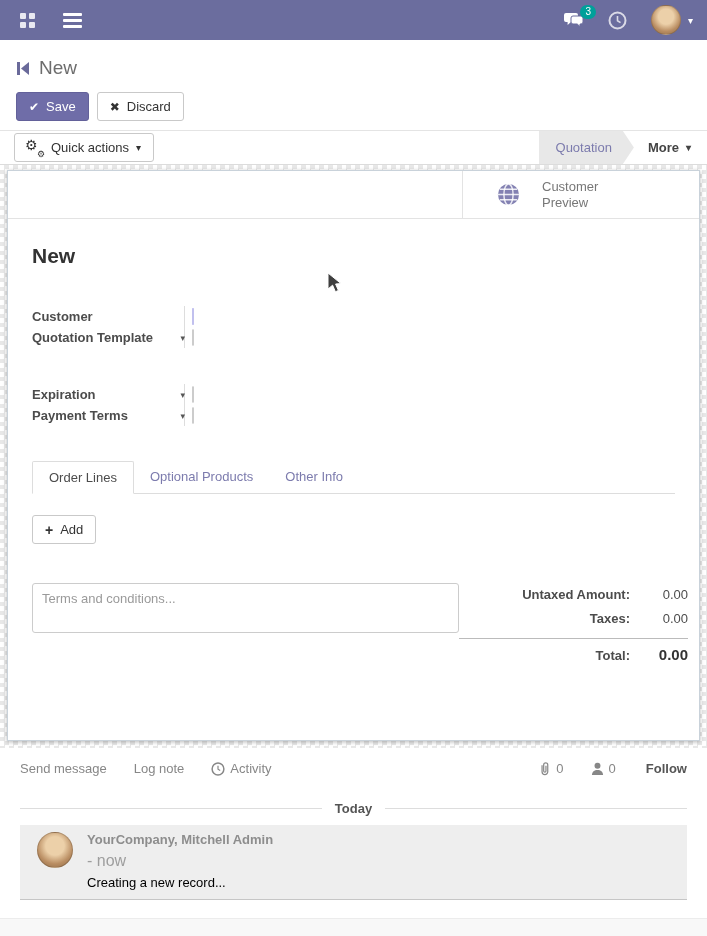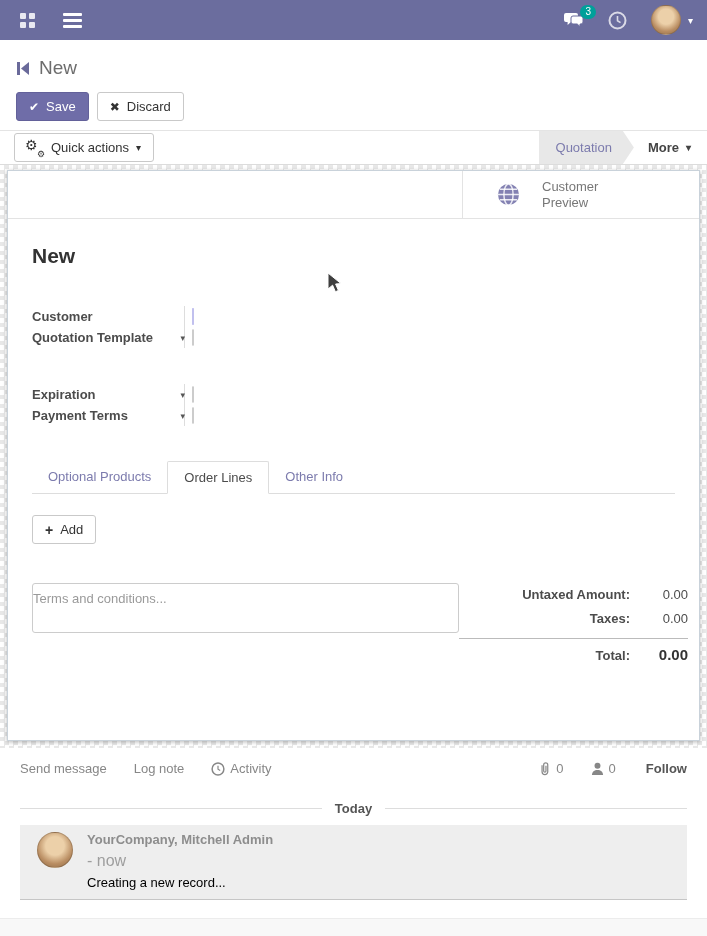--- a/index.html
+++ b/index.html
@@ -62,21 +62,21 @@
   .input.select { background:#fff; border:1px solid #ccc; cursor:pointer; }
   .input .dd-caret { position:absolute; right:8px; top:50%; transform:translateY(-50%); font-size:9px; color:#555; }
   
   .tabs { margin-top:35px; border-bottom:1px solid #ddd; display:flex; }
   .tab { padding:8px 16px; cursor:pointer; }
   .tab.active { background:#fff; border:1px solid #ddd; border-bottom:1px solid #fff; margin-bottom:-1px; border-radius:2px 2px 0 0; color:#4c4c4c; }
   .tab.link { color:#7c7bad; }
   .btn-add { margin-top:21px; }
   .btn-add b { font-size:14px; }
   .bottom-row { margin-top:39px; display:flex; justify-content:space-between; align-items:flex-start; }
-  textarea.terms { width:435px; height:50px; border:1px solid #ccc; border-radius:3px; padding:7px 0; font:inherit; color:#4c4c4c; resize:none; }
+  textarea.terms { width:435px; height:50px; border:1px solid #ccc; border-radius:3px; padding:7px 9px; font:inherit; color:#4c4c4c; resize:none; }
   textarea.terms::placeholder { color:#9a9a9a; }
   .totals { width:234px; margin-right:-13px; padding-top:4px; }
   .trow { display:flex; justify-content:flex-end; align-items:baseline; height:24px; }
   .tlabel { font-weight:bold; color:#4c4c4c; }
   .tval { width:58px; text-align:right; }
   .tsep { border-top:1px solid #bbb; margin:3px 0 7px; }
   .trow.total .tval { font-size:15px; font-weight:bold; color:#333; }
   
   .chatter { height:170px; background:#fff; padding:13px 20px 0; }
   .chatter-toolbar { display:flex; align-items:flex-start; color:#878787; }
@@ -206,22 +206,22 @@
           <span class="flabel">Expiration</span>
           <span class="fval"><span class="input select"><span class="dd-caret">▾</span></span></span>
         </div>
         <div class="frow">
           <span class="flabel">Payment Terms</span>
           <span class="fval"><span class="input select"><span class="dd-caret">▾</span></span></span>
         </div>
       </div>
 
       <div class="tabs">
+        <span class="tab active">Order Lines</span>
         <span class="tab link">Optional Products</span>
-        <span class="tab active">Order Lines</span>
         <span class="tab link">Other Info</span>
       </div>
 
       <button class="btn btn-add">
         <b>+</b>
         <span>Add</span>
       </button>
 
       <div class="bottom-row">
         <textarea class="terms" placeholder="Terms and conditions..." style=""></textarea>

